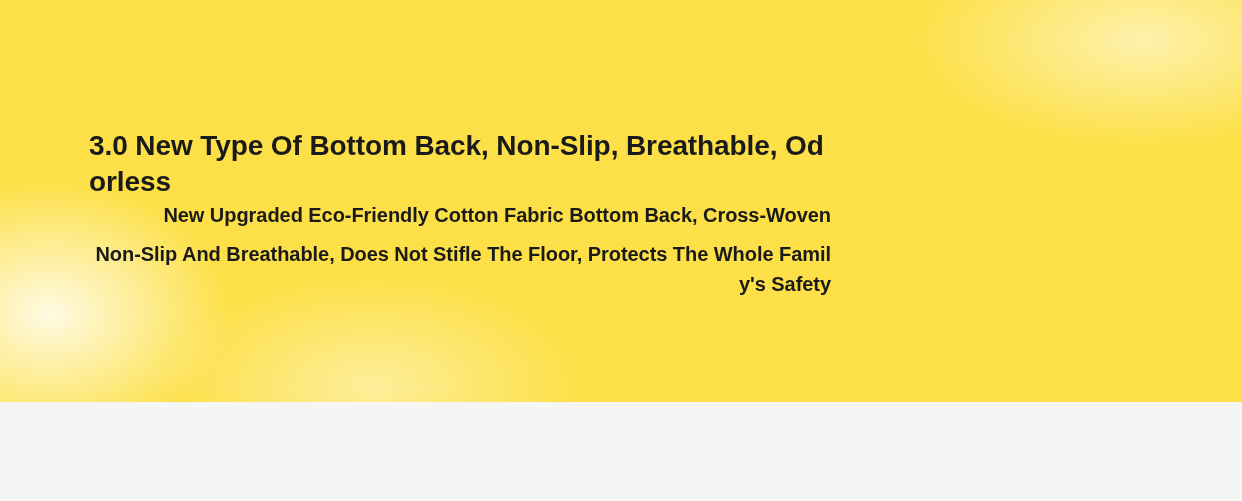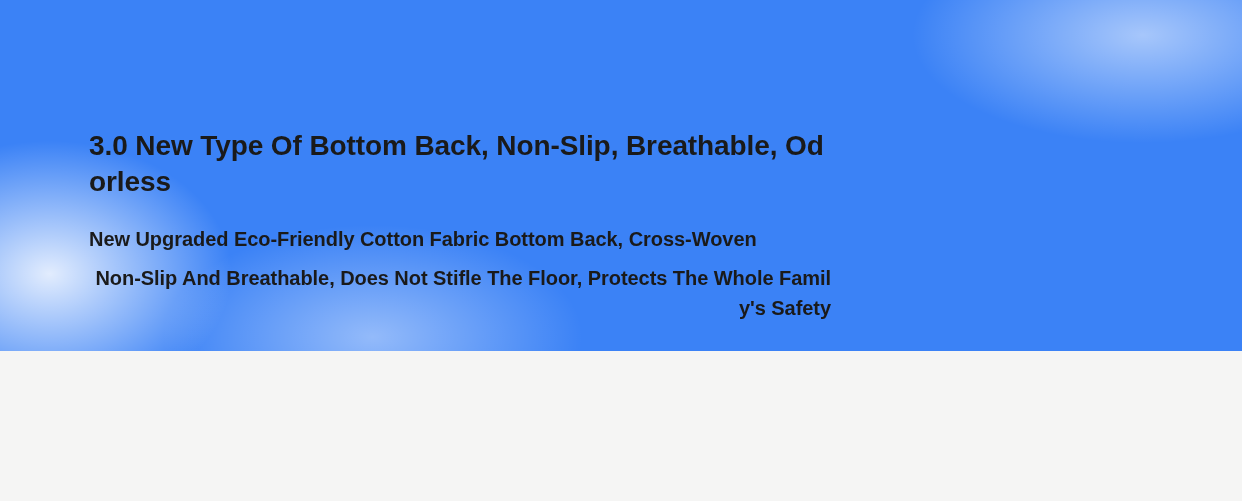--- a/index.html
+++ b/index.html
@@ -10,22 +10,22 @@
     width: 1242px;
     height: 501px;
     background: #f5f5f4;
     font-family: "Liberation Sans", sans-serif;
     overflow: hidden;
   }
 
   .page {
     position: relative;
     width: 1242px;
-    height: 351px;
-    background: #3b82f6;
+    height: 402px;
+    background: #fde047;
   }
 
   
   .page::before {
     content: "";
     position: absolute;
     inset: 0;
     background:
       radial-gradient(ellipse 260px 190px at 4% 78%, rgba(255,255,255,0.85), rgba(255,255,255,0) 70%),
       radial-gradient(ellipse 320px 150px at 92% 10%, rgba(255,255,255,0.55), rgba(255,255,255,0) 72%),
@@ -61,21 +61,21 @@
     font-size: 20px;
     line-height: 30px;
     font-weight: 700;
     color: #1a1a1a;
     letter-spacing: -0.05px;
     word-break: break-all;
     overflow-wrap: break-word;
   }
 
   .feature-line.first {
-    margin-top: 24px;
+    text-align: right;
   }
 
   .feature-line.subsequent {
     margin-top: 9px;
     text-align: right;
   }
 </style>
 </head>
 <body>
 

